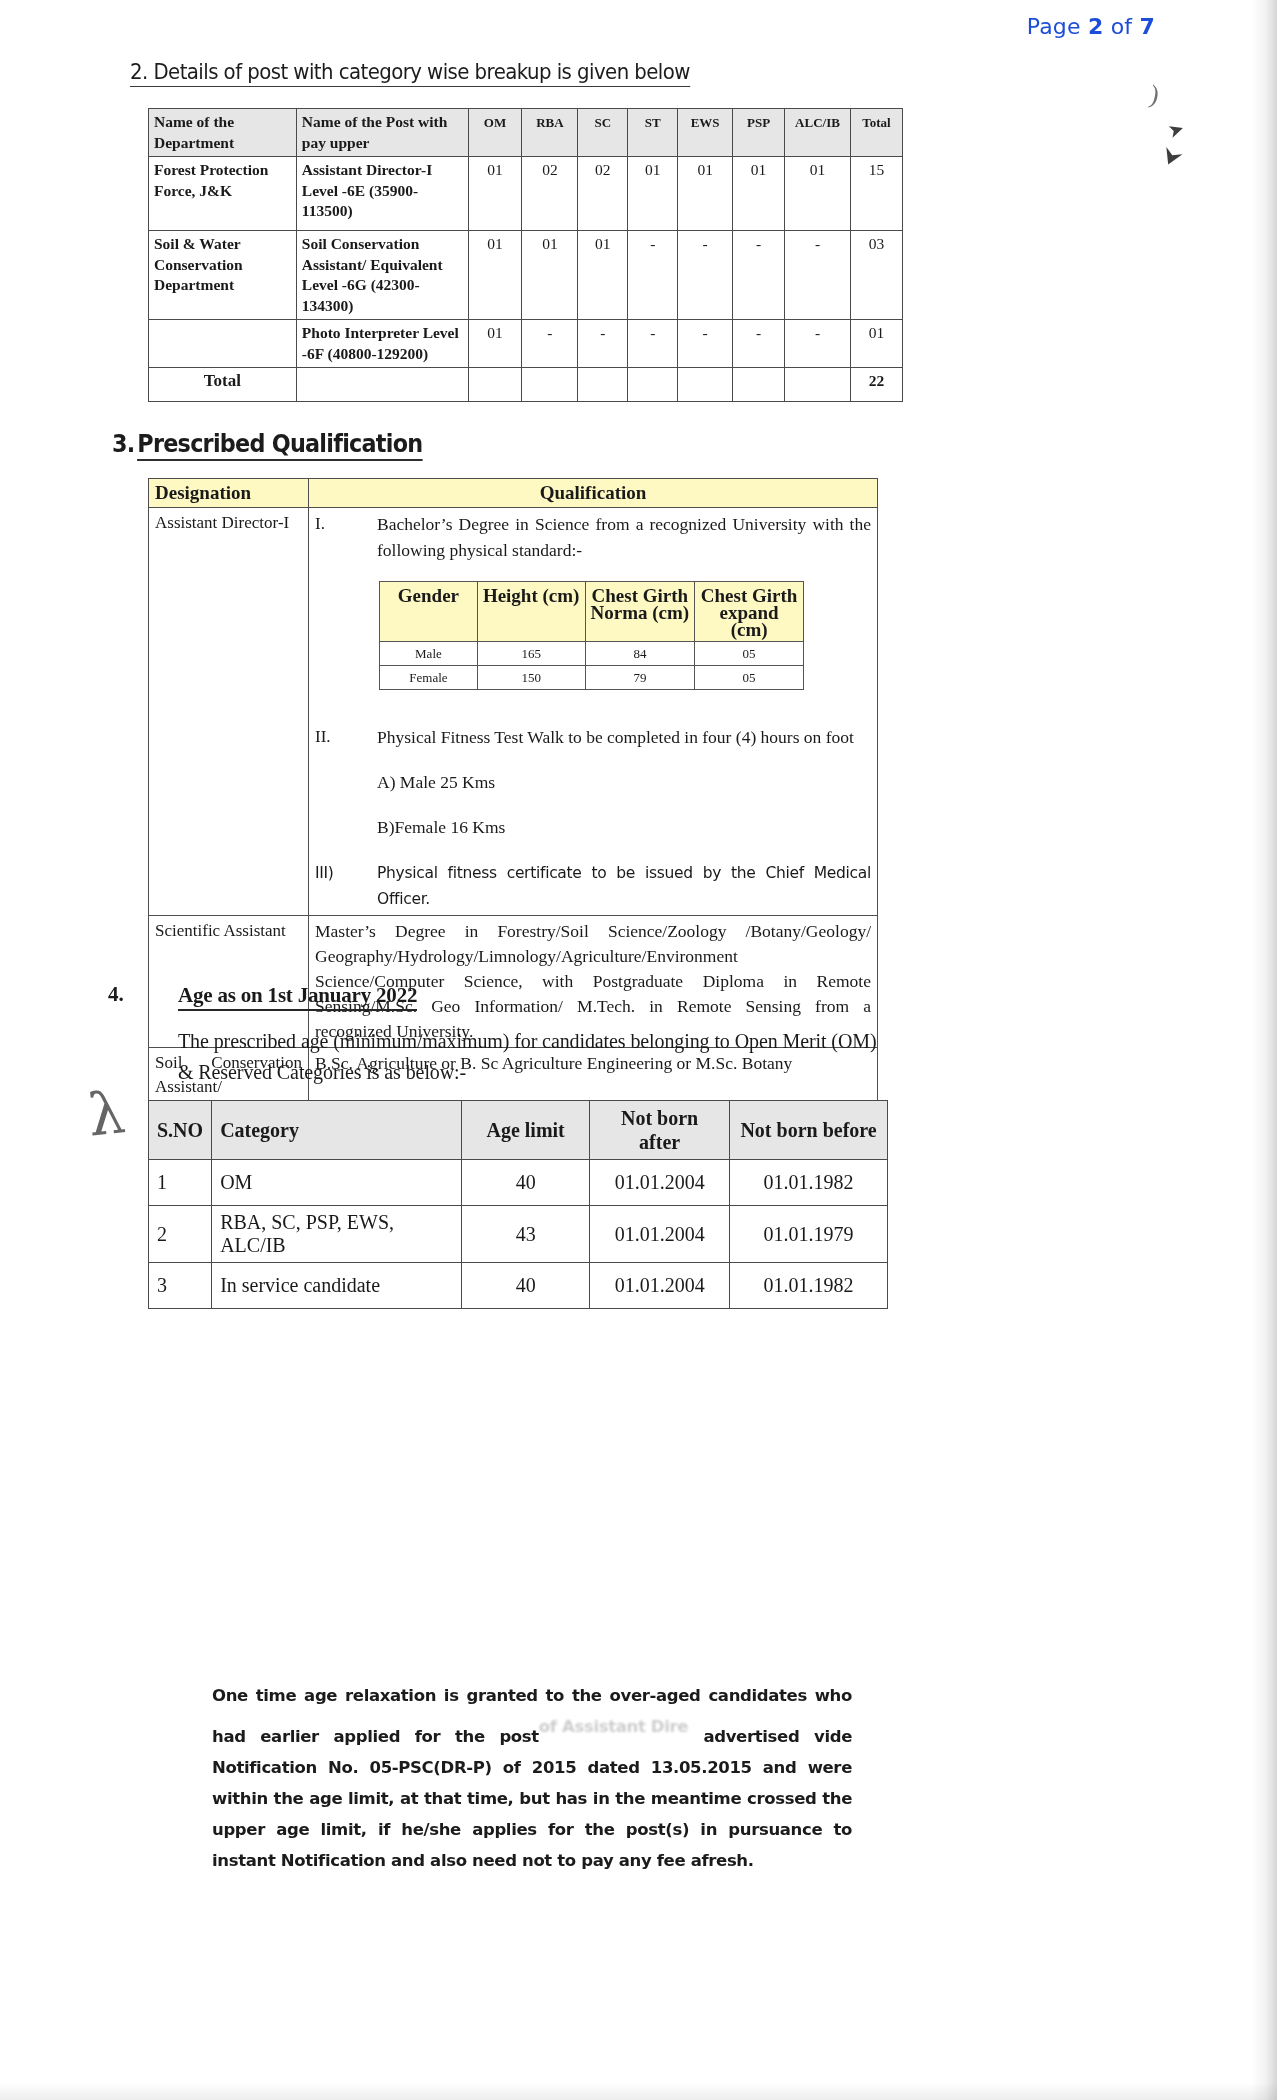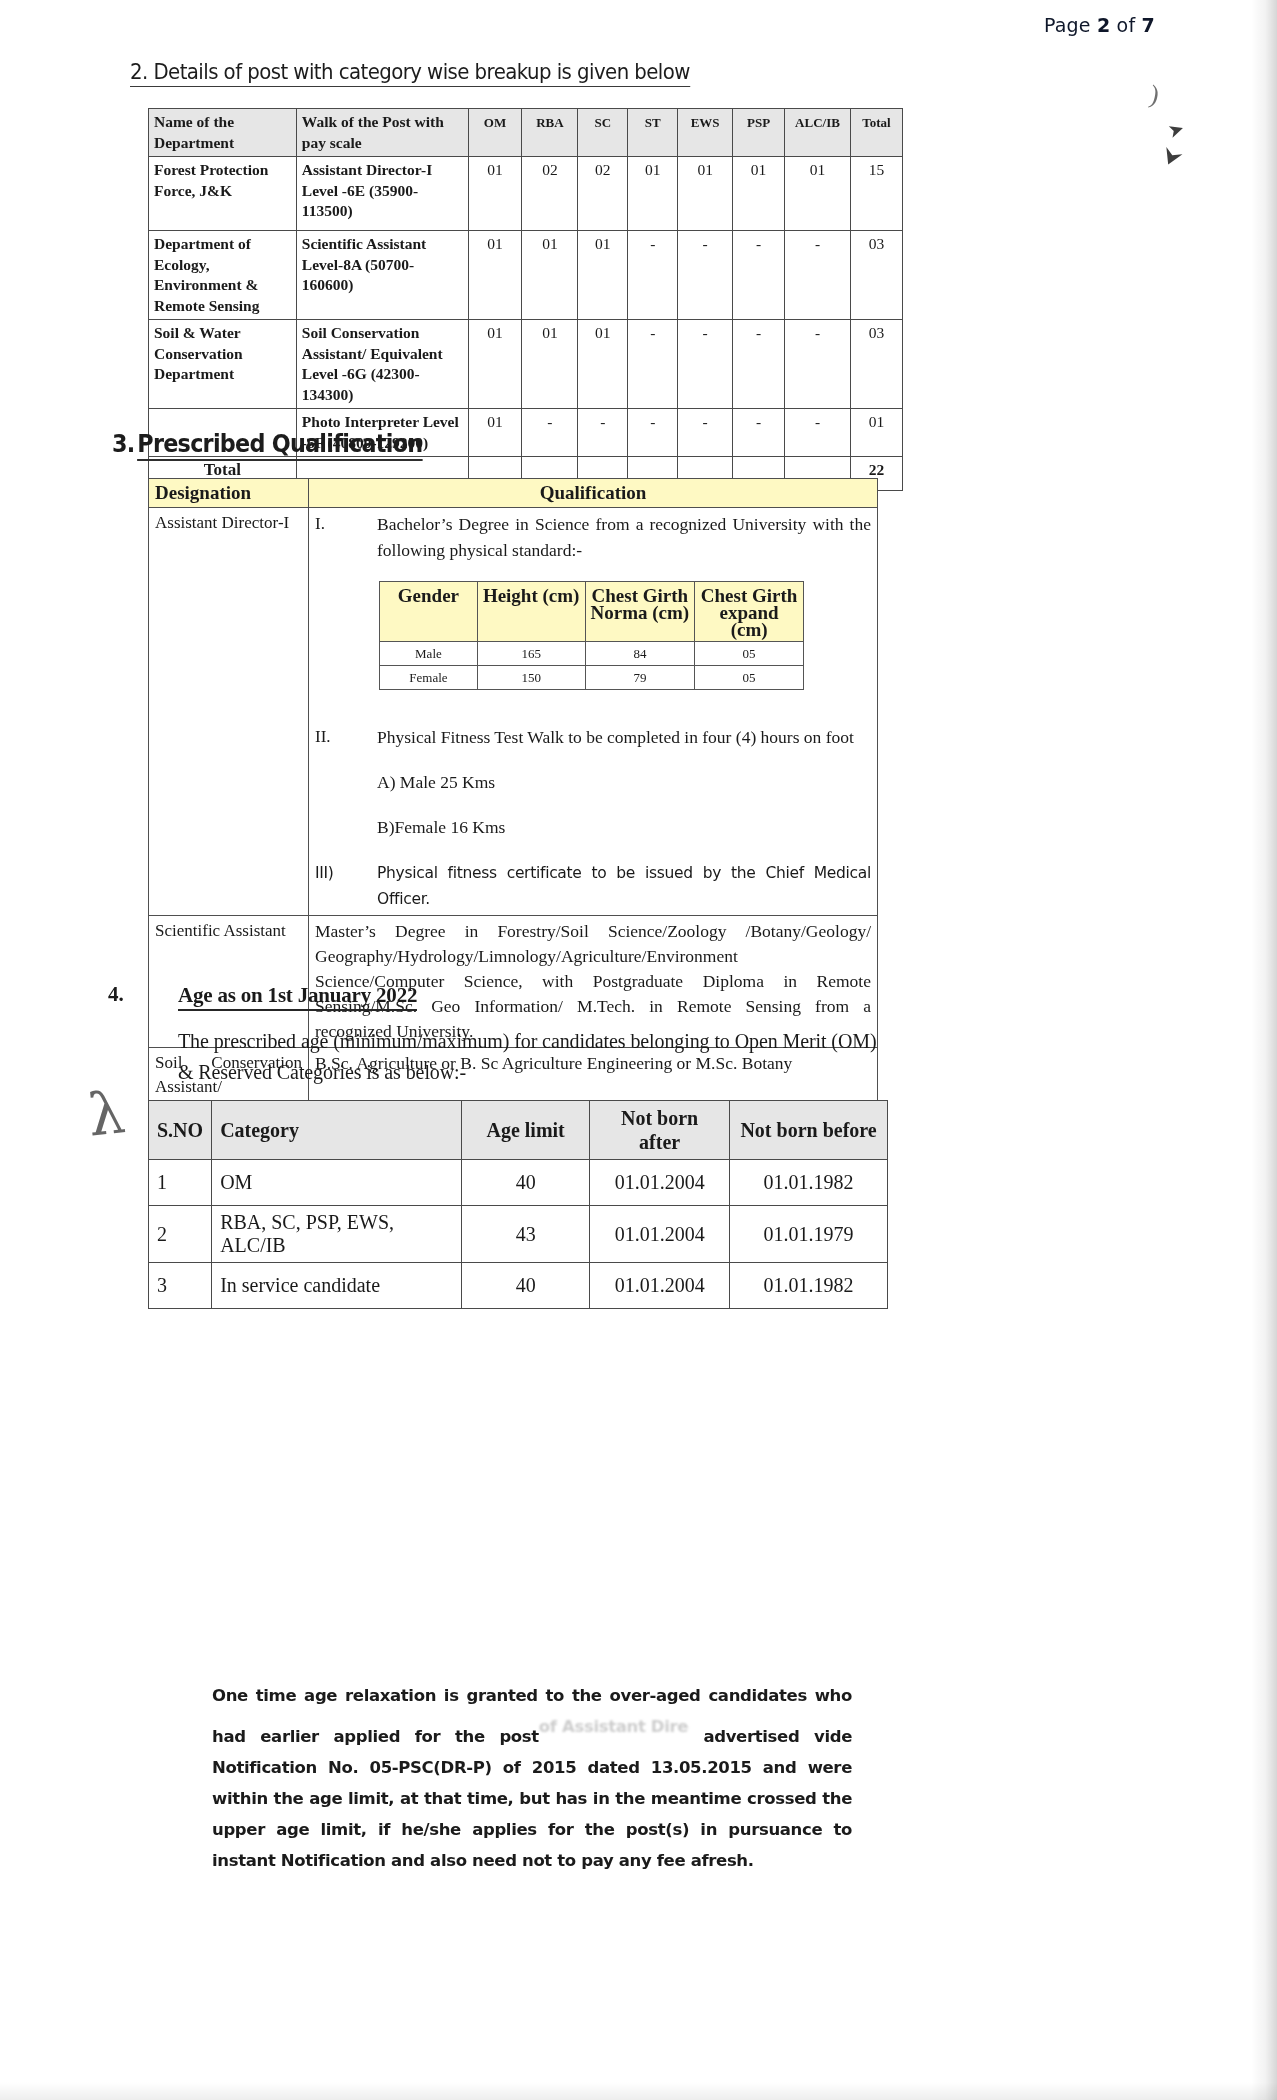--- a/index.html
+++ b/index.html
@@ -20,21 +20,21 @@
   }
   .page-shade-b{
     position:absolute; bottom:0; left:0; width:100%; height:18px;
     background:linear-gradient(to bottom, rgba(0,0,0,0) 0%, rgba(0,0,0,0.07) 100%);
     pointer-events:none;
   }
 
   .header-pagenum{
     position:absolute; top:14px; right:122px;
     font-family:"DejaVu Sans", sans-serif;
-    font-size:19px; letter-spacing:.2px; color:#0f172a;
+    font-size:22px; letter-spacing:.2px; color:#1d4ed8;
   }
   .header-pagenum b{ font-weight:bold; }
 
   
   .sec2-heading{
     position:absolute; left:130px; top:60px;
     font-family:"DejaVu Sans", sans-serif;
     font-size:21px; color:#1c1c1c;
     border-bottom:1.5px solid #3a3a3a;
     padding-bottom:2px;
@@ -195,21 +195,21 @@
 
 <div class="sec2-heading">
   <span>2.</span>
   <span>Details of post with category wise breakup is given below</span>
 </div>
 
 <table class="t1">
   <thead>
     <tr>
       <th style="width:148px">Name of the Department</th>
-      <th style="width:172px">Walk of the Post with pay scale</th>
+      <th style="width:172px">Name of the Post with pay upper</th>
       <th class="c" style="width:54px">OM</th>
       <th class="c" style="width:56px">RBA</th>
       <th class="c" style="width:50px">SC</th>
       <th class="c" style="width:50px">ST</th>
       <th class="c" style="width:55px">EWS</th>
       <th class="c" style="width:52px">PSP</th>
       <th class="c" style="width:66px">ALC/IB</th>
       <th class="c" style="width:52px">Total</th>
     </tr>
   </thead>
@@ -218,32 +218,20 @@
       <td class="dept">Forest Protection Force, J&amp;K</td>
       <td class="post">Assistant Director-I Level -6E (35900-113500)</td>
       <td class="num">01</td>
       <td class="num">02</td>
       <td class="num">02</td>
       <td class="num">01</td>
       <td class="num">01</td>
       <td class="num">01</td>
       <td class="num">01</td>
       <td class="num">15</td>
-    </tr>
-    <tr style="height:84px">
-      <td class="dept">Department of Ecology, Environment &amp; Remote Sensing</td>
-      <td class="post">Scientific Assistant Level-8A (50700-160600)</td>
-      <td class="num">01</td>
-      <td class="num">01</td>
-      <td class="num">01</td>
-      <td class="num">-</td>
-      <td class="num">-</td>
-      <td class="num">-</td>
-      <td class="num">-</td>
-      <td class="num">03</td>
     </tr>
     <tr style="height:82px">
       <td class="dept">Soil &amp; Water Conservation Department</td>
       <td class="post">Soil Conservation Assistant/ Equivalent Level -6G (42300-134300)</td>
       <td class="num">01</td>
       <td class="num">01</td>
       <td class="num">01</td>
       <td class="num">-</td>
       <td class="num">-</td>
       <td class="num">-</td>

